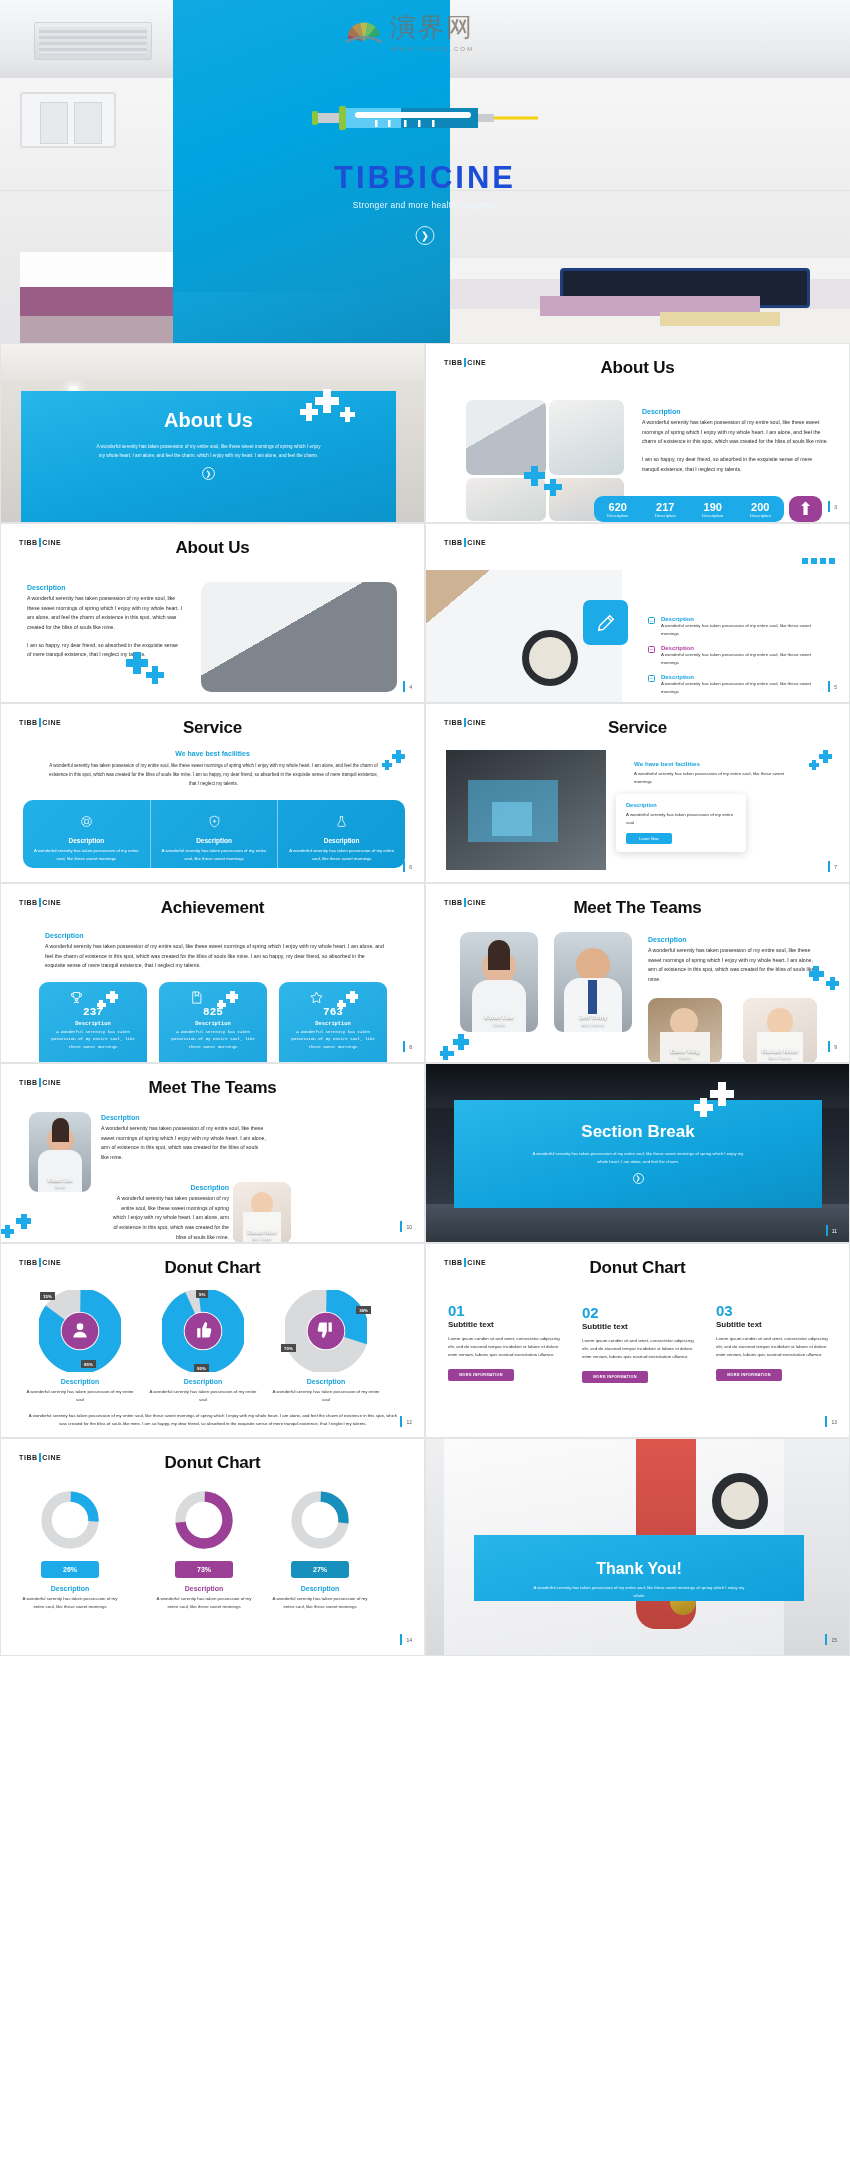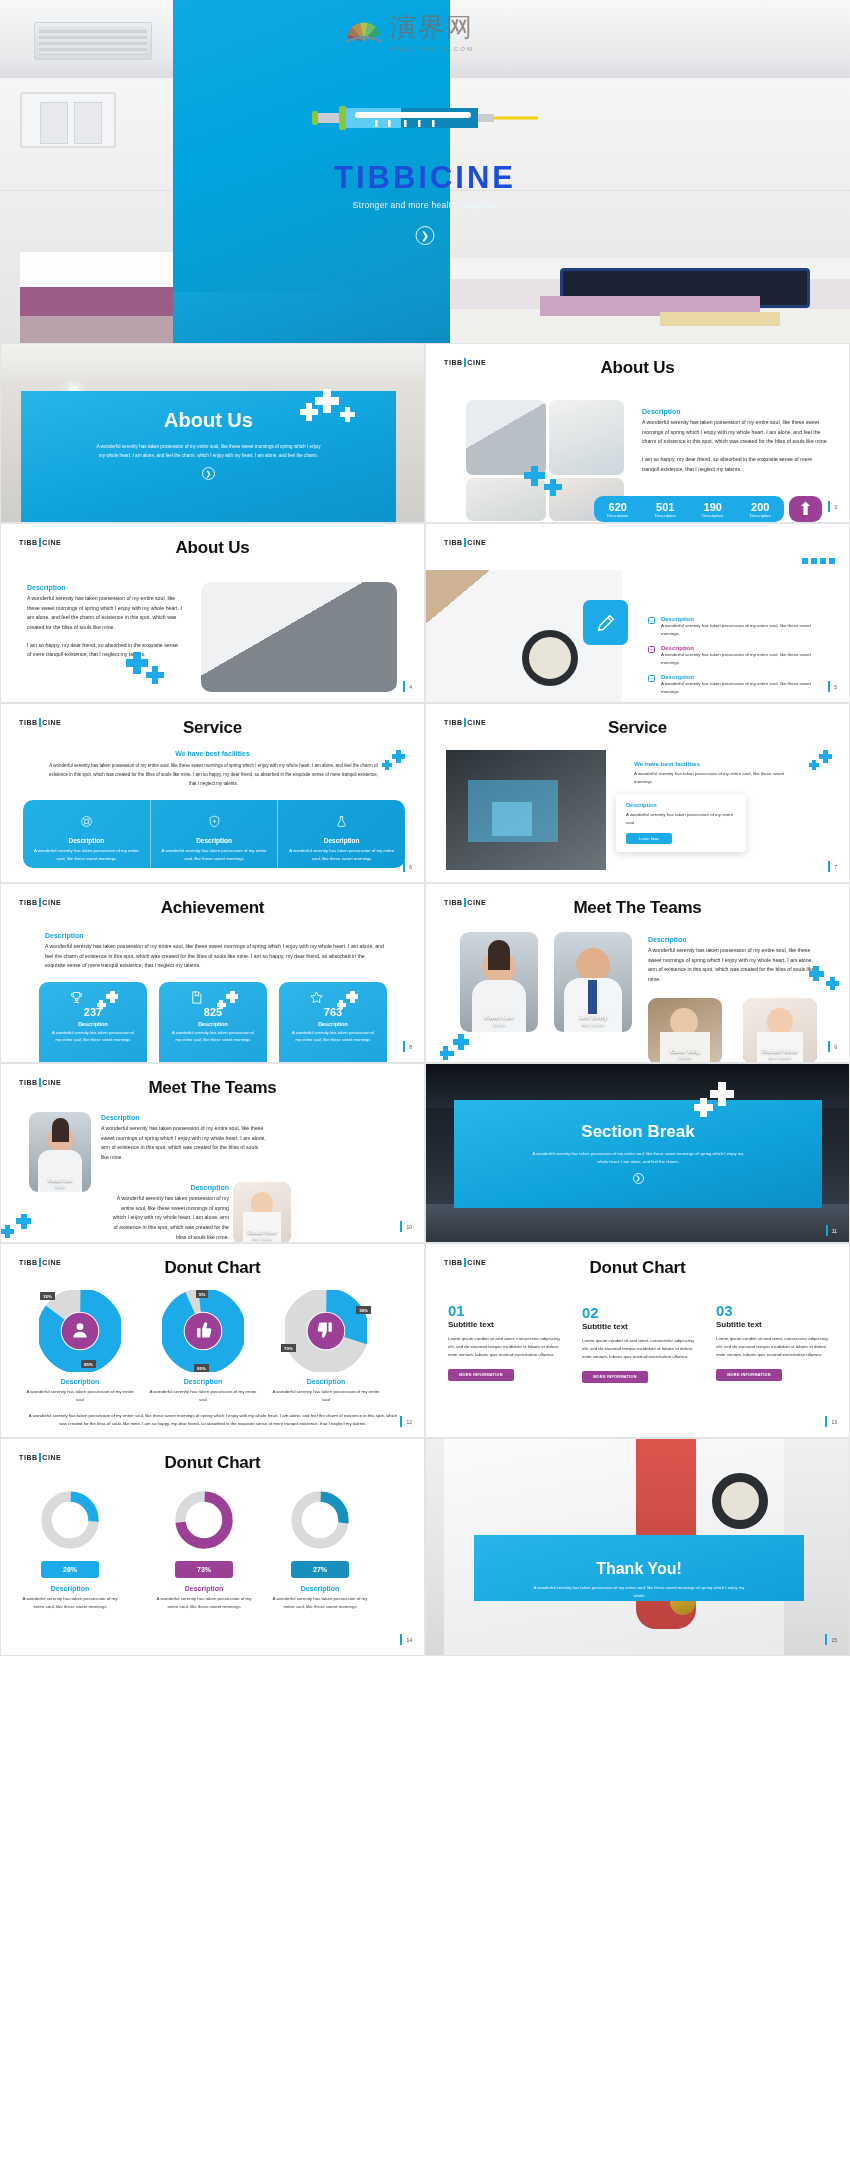--- a/index.html
+++ b/index.html
@@ -115,21 +115,21 @@
      display:inline-flex;align-items:center;justify-content:center;font-size:6px;line-height:1; }
 
   .svcbar{ position:absolute; background:linear-gradient(135deg,#22b0e8,#0e9bd6);
      border-radius:10px; color:#fff; display:flex; }
   .svcbar .col{ flex:1; text-align:center; padding-top:14px; }
   .svcbar .col + .col{ border-left:1px solid rgba(255,255,255,.45); }
   .svcbar .h{ font-size:6.5px; font-weight:700; margin-top:5px; }
   .svcbar .t{ font-size:4.3px; line-height:1.9; margin-top:3px; padding:0 9px; }
 
   .achv{ position:absolute; width:108px; height:96px; border-radius:9px;
-     background:linear-gradient(150deg,#2fb6ea,#1aa3dd); color:#fff; }
+     background:linear-gradient(150deg,#2fb6ea,#1aa3dd); color:#fff;font-family:Liberation Mono, monospace; }
   .achv .n{ font-size:11px; font-weight:700; text-align:center; margin-top:24px; }
   .achv .h{ font-size:5.4px; font-weight:700; text-align:center; margin-top:3px; }
   .achv .t{ font-size:4.1px; line-height:1.8; text-align:center; padding:0 10px; margin-top:2px; }
 
   .person{ position:absolute; border-radius:9px; overflow:hidden;
      background:linear-gradient(180deg,#cfd7de,#9aa3ab); }
   .person .nm{ position:absolute; left:0; right:0; bottom:12px; text-align:center;
      color:#fff; font-size:6.2px; font-weight:700; text-shadow:0 1px 2px rgba(0,0,0,.5); }
   .person .rl{ position:absolute; left:0; right:0; bottom:5px; text-align:center;
      color:#eef3f6; font-size:4.1px; text-shadow:0 1px 2px rgba(0,0,0,.5); }
@@ -257,21 +257,21 @@
         <div class="body-t">A wonderful serenity has taken possession of my entire soul, like these sweet mornings of spring which I enjoy with my whole heart. I am alone, and feel the charm of existence in this spot, which was created for the bliss of souls like mine.</div>
         <div class="body-t" style="margin-top:8px">I am so happy, my dear friend, so absorbed in the exquisite sense of mere tranquil existence, that I neglect my talents.</div>
       </div>
 
       <div class="stats" style="left:168px;top:152px;width:190px;height:26px">
         <div>
             <div class="n">620</div>
             <div class="d">Description</div>
           </div>
         <div>
-            <div class="n">501</div>
+            <div class="n">217</div>
             <div class="d">Description</div>
           </div>
         <div>
             <div class="n">190</div>
             <div class="d">Description</div>
           </div>
         <div>
             <div class="n">200</div>
             <div class="d">Description</div>
           </div>

